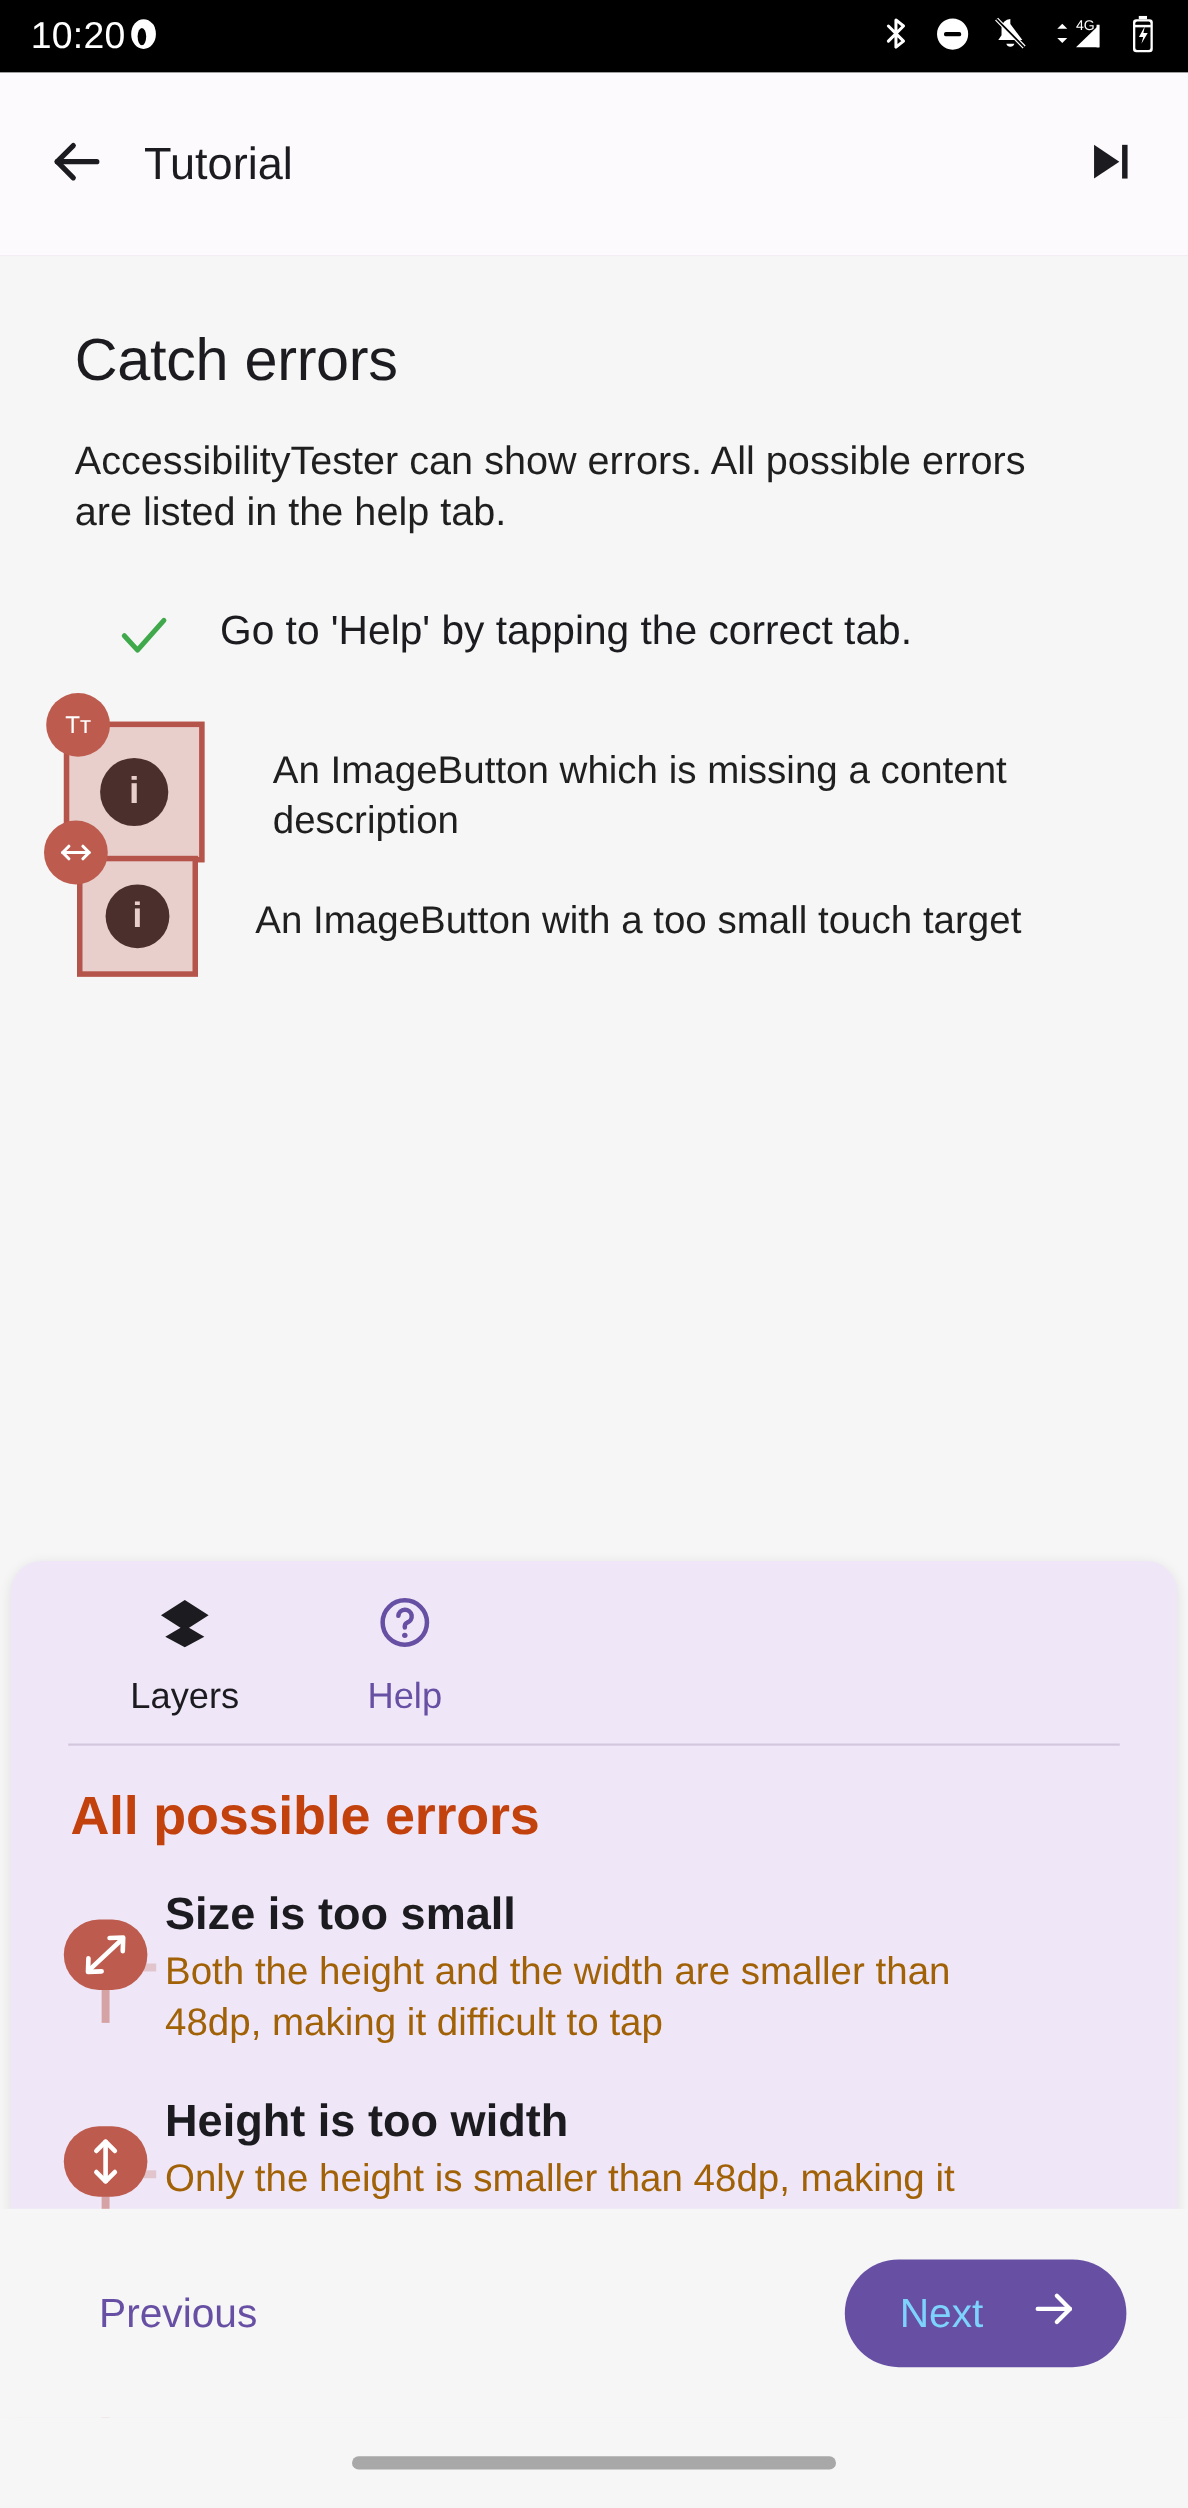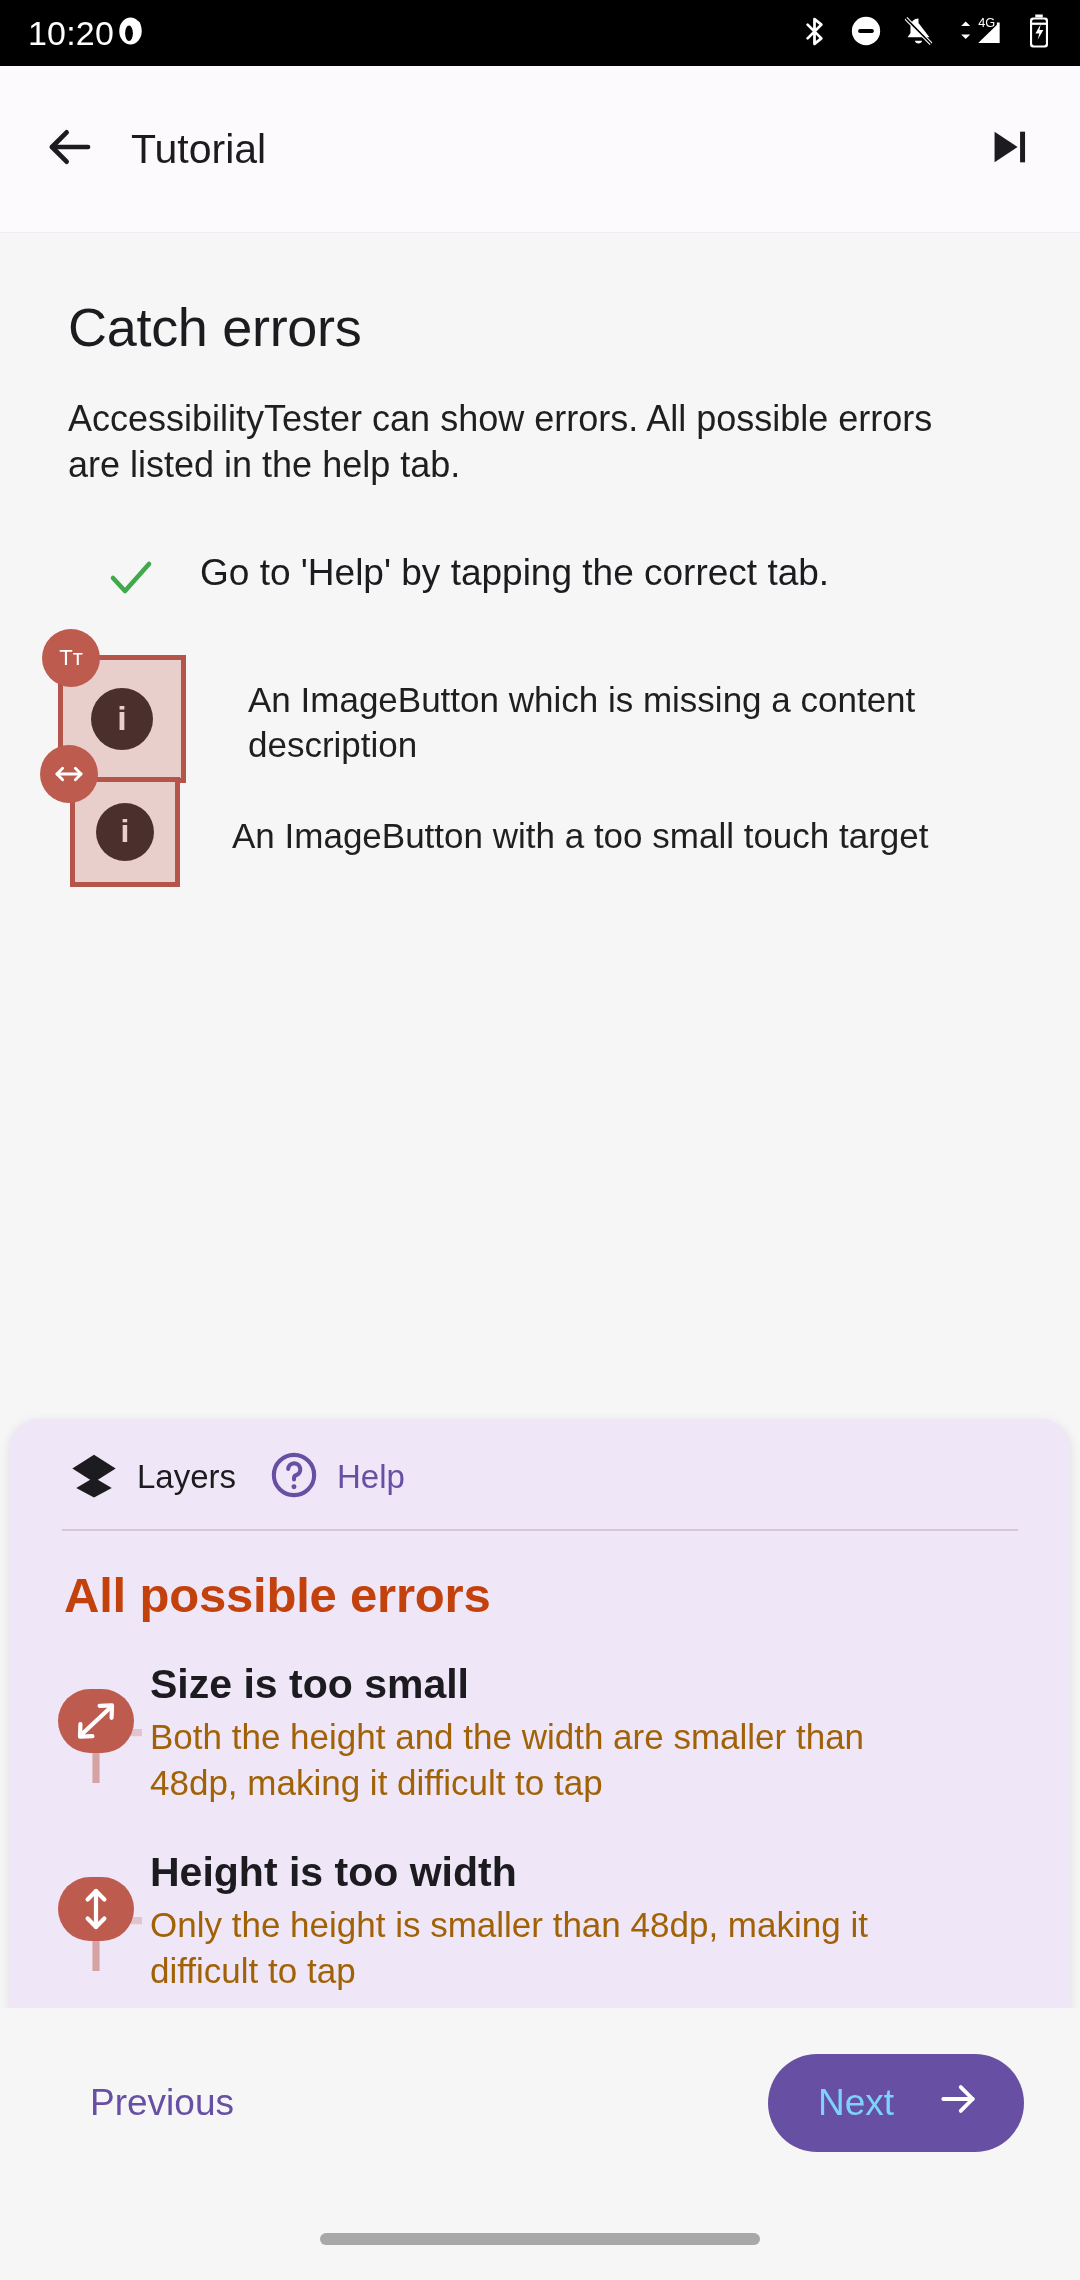--- a/index.html
+++ b/index.html
@@ -100,21 +100,21 @@
     position: absolute; left: 10px; top: 1186px;
     width: 1060px; height: 785px;
     border-radius: 28px;
     overflow: hidden;
     background: #EFE7F7;
     box-shadow: 0 3px 12px rgba(0,0,0,.10);
   }
 
   #tabs { display: flex; padding: 30px 0 0 58px; gap: 0; }
   .tab {
-    width: 200px; display: flex; flex-direction: row;
+    width: 200px; display: flex; flex-direction: column;
     align-items: center; gap: 17px; cursor: pointer;
   }
   .tab-label { font-size: 33px; }
   .tab.inactive .tab-label { color: #1C1B1F; }
   .tab.active .tab-label { color: #6750A4; }
 
   #tab-divider {
     height: 2px; background: #D3C7DE;
     margin: 24px 52px 0 52px;
   }

